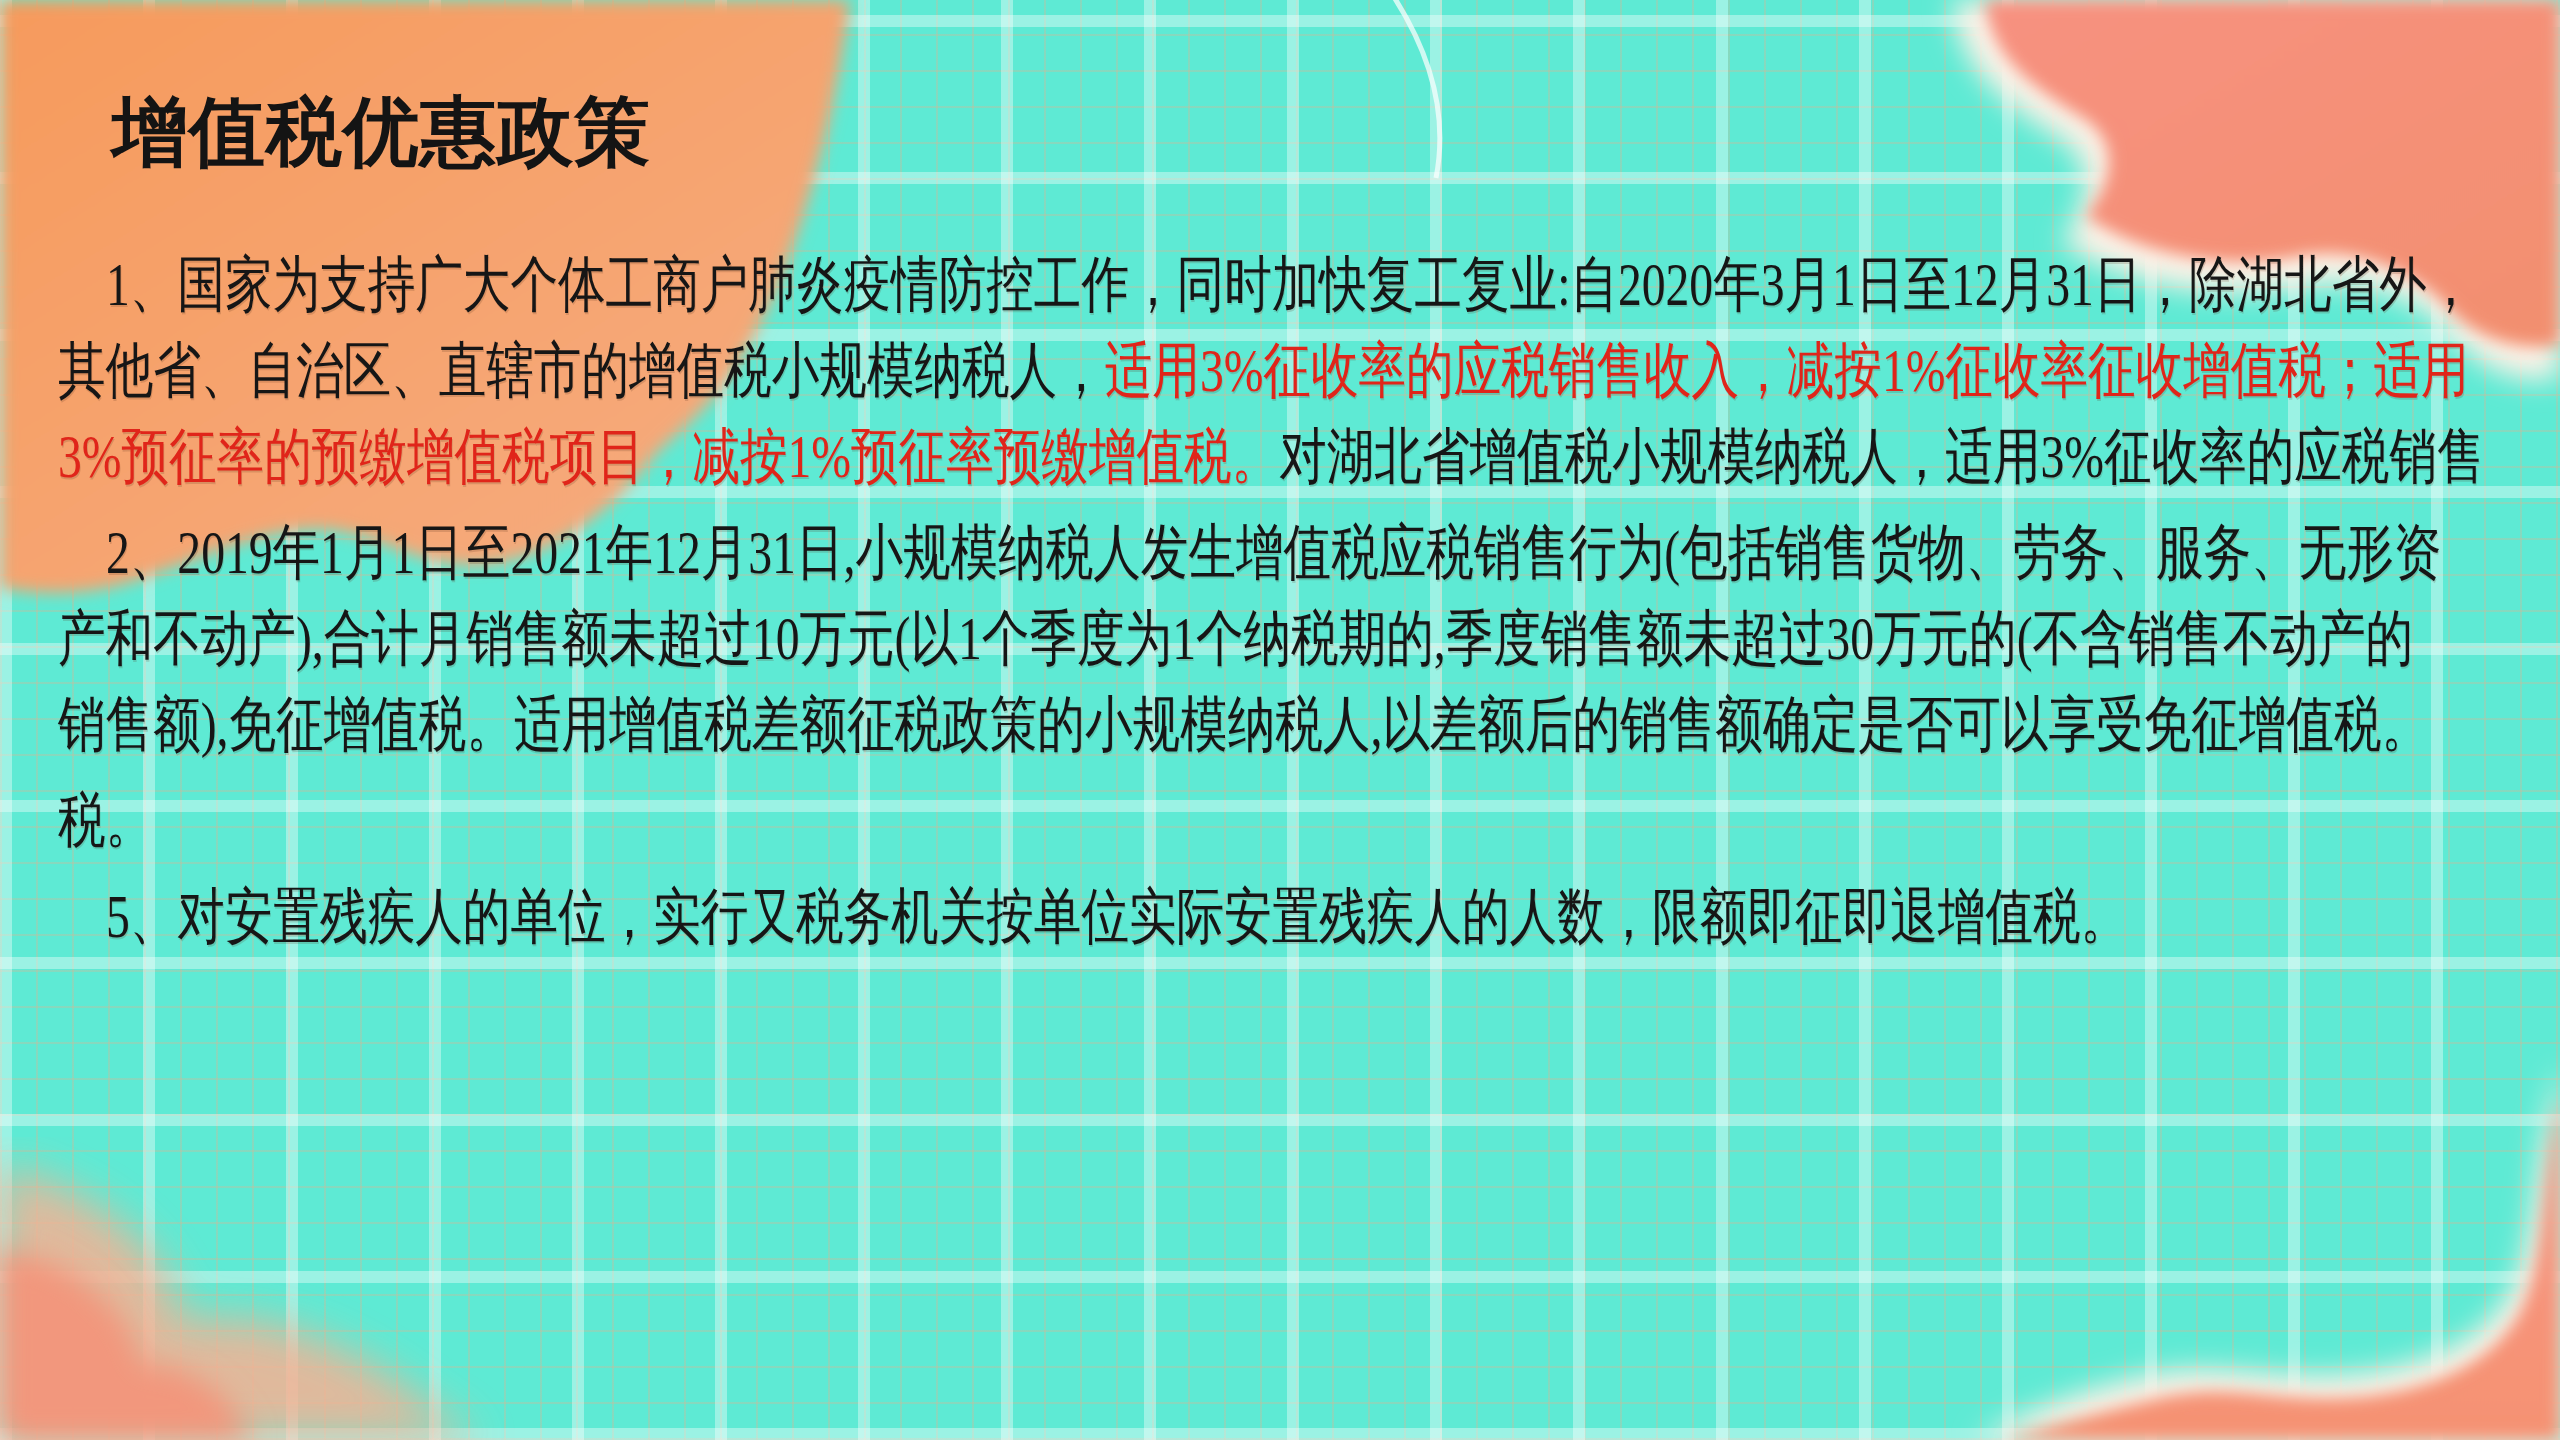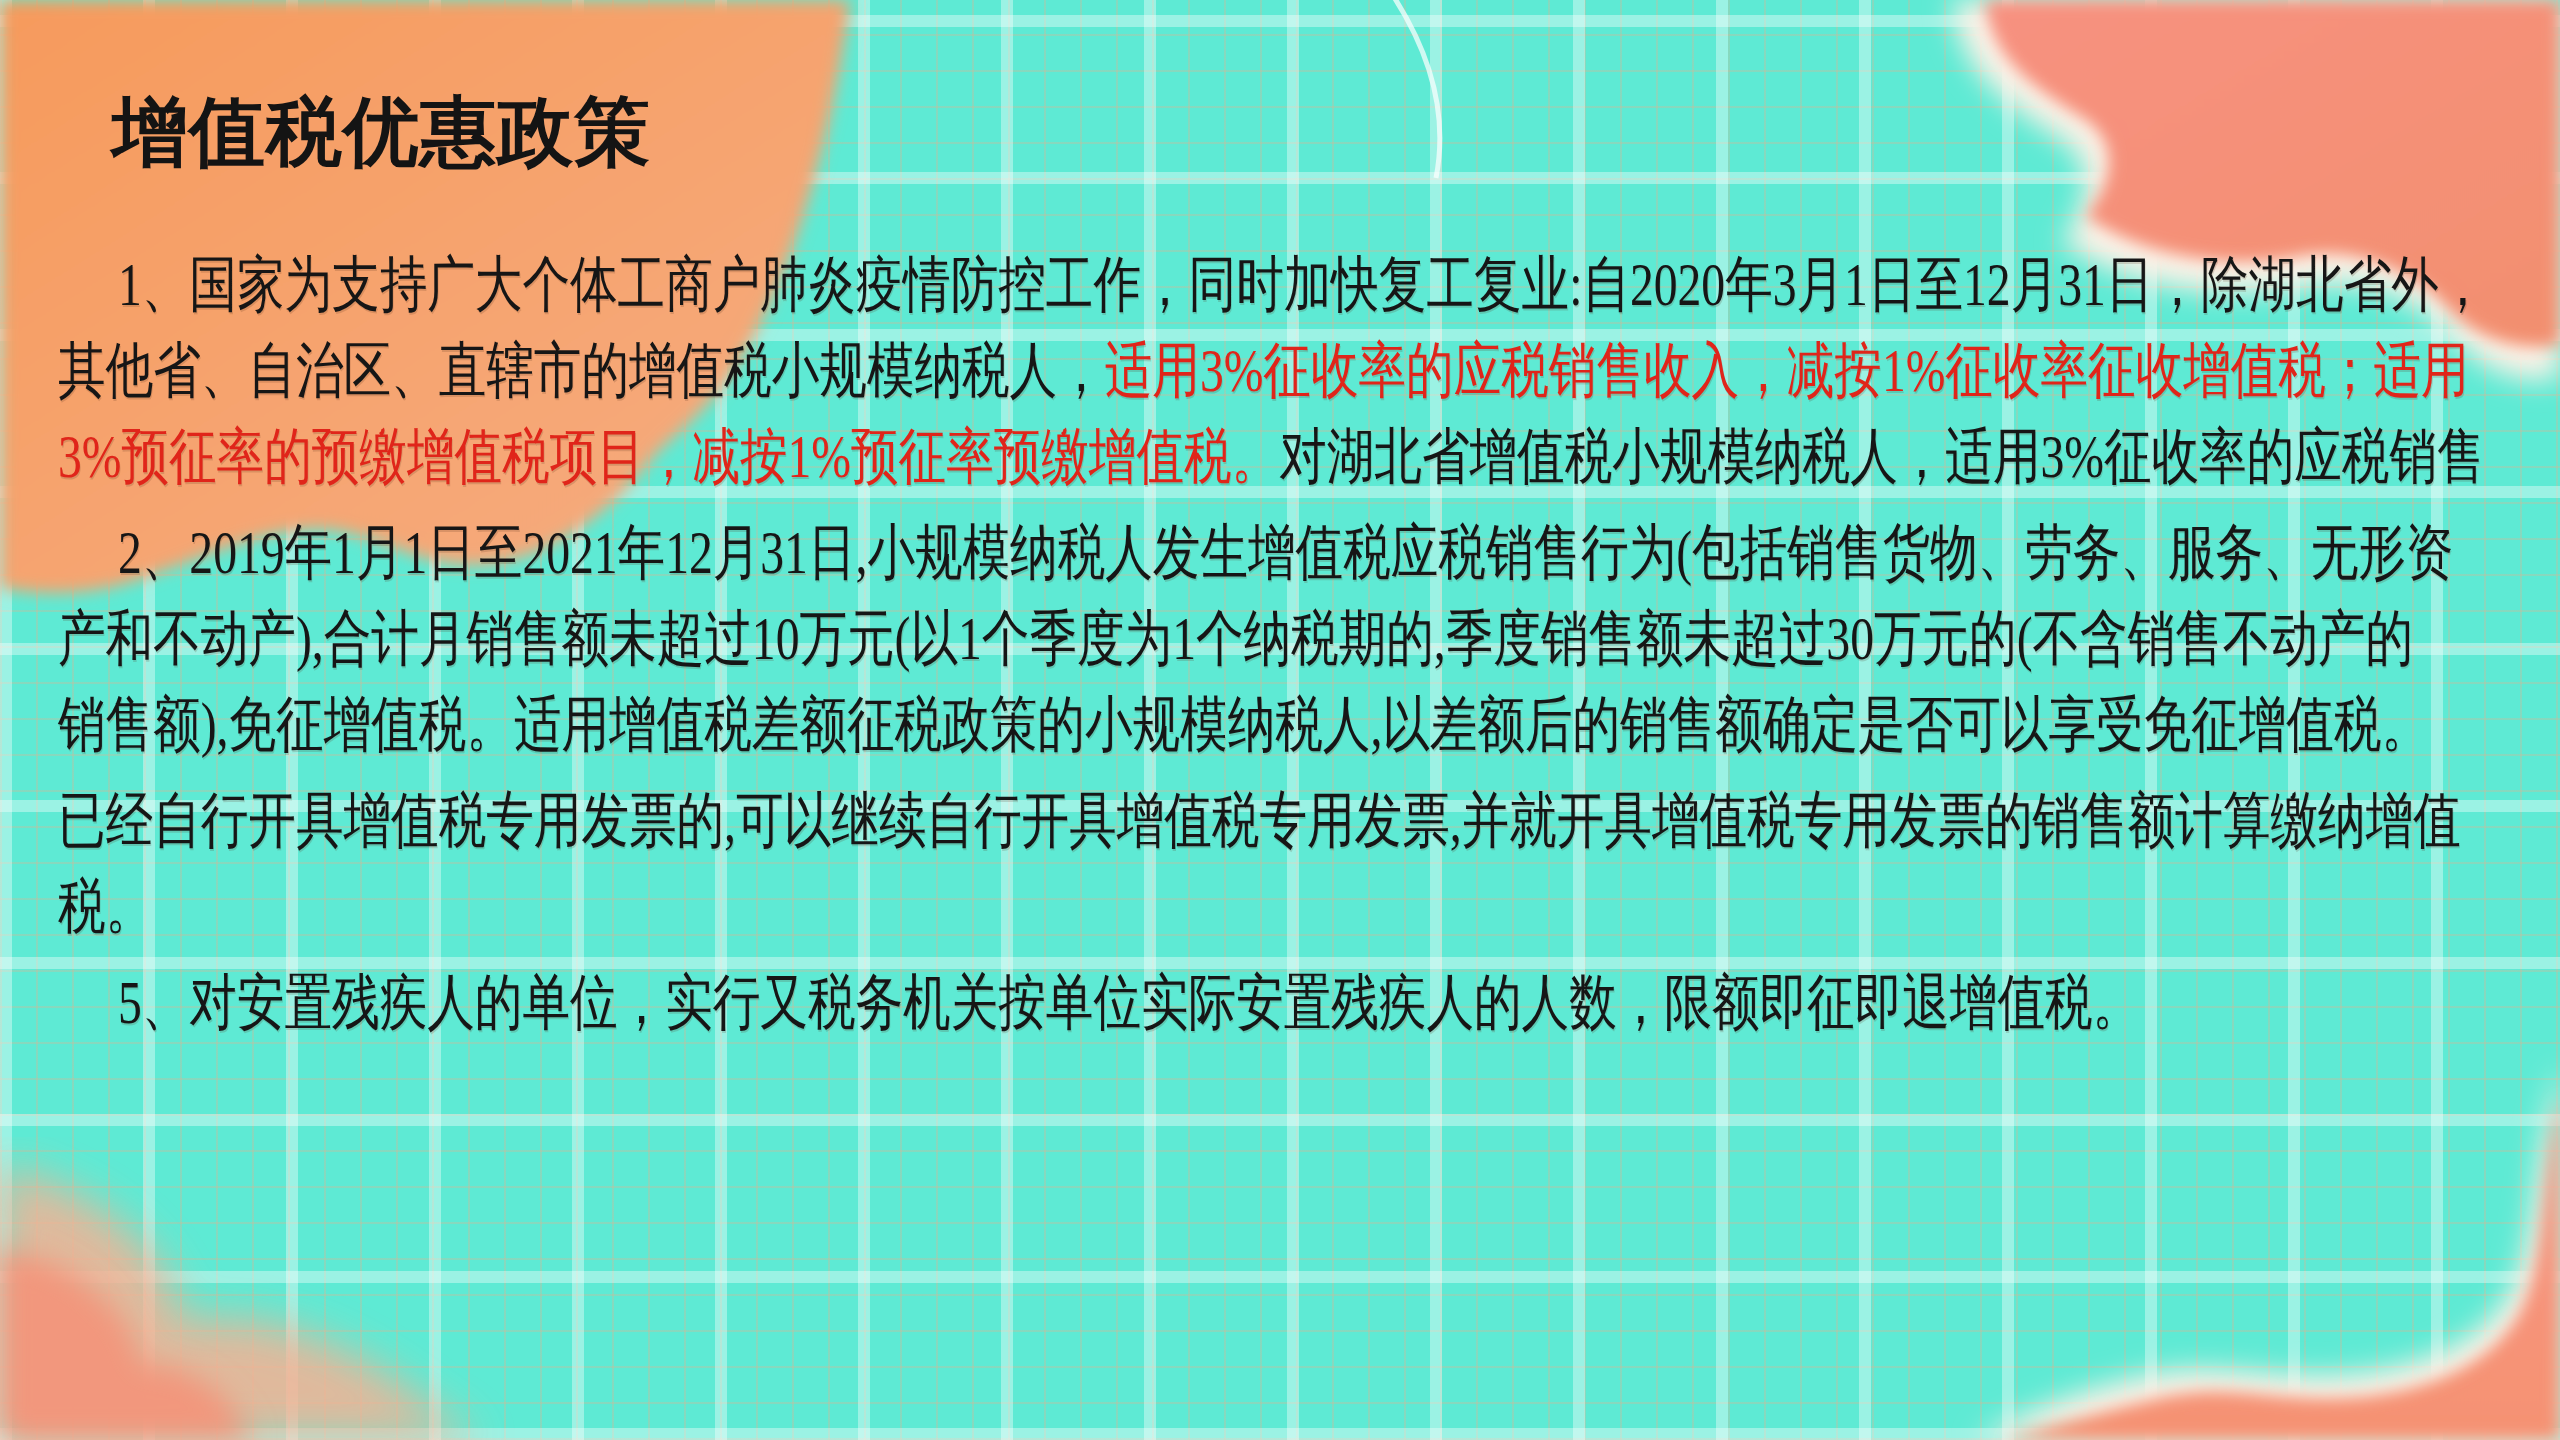--- a/index.html
+++ b/index.html
@@ -24,21 +24,21 @@
     position:absolute;left:112px;top:86px;height:92px;line-height:92px;
     font-size:76px;font-weight:bold;color:#141414;white-space:nowrap;
     letter-spacing:1px;z-index:3;
   }
   #body-text{
     position:absolute;left:58px;top:242px;right:0;z-index:3;color:#161616;
   }
   .para{margin:0;}
   .para + .para{margin-top:10px;}
   .line{height:86px;line-height:86px;white-space:nowrap;}
-  .line.indent{margin-left:60px;}
+  .line.indent{margin-left:48px;}
   .tx{
     display:inline-block;
     font-size:61px;
     transform:scaleX(0.78);
     transform-origin:0 50%;
     text-shadow:1px 2px 0 rgba(90,50,30,0.18);
   }
 </style>
 </head>
 <body>
@@ -103,20 +103,19 @@
         <div class="line"><span class="tx"><span style="color: rgb(224, 37, 26);">3%预征率的预缴增值税项目，减按1%预征率预缴增值税。</span><span>对湖北省增值税小规模纳税人，适用3%征收率的应税销售</span></span></div>
       </div>
       <div class="para">
         <div class="line indent"><span class="tx"><span>2、2019年1月1日至2021年12月31日,小规模纳税人发生增值税应税销售行为(包括销售货物、劳务、服务、无形资</span></span></div>
         <div class="line"><span class="tx"><span>产和不动产),合计月销售额未超过10万元(以1个季度为1个纳税期的,季度销售额未超过30万元的(不含销售不动产的</span></span></div>
         <div class="line"><span class="tx"><span>销售额),免征增值税。适用增值税差额征税政策的小规模纳税人,以差额后的销售额确定是否可以享受免征增值税。</span></span></div>
       </div>
       <div class="para">
       </div>
       <div class="para">
-        <div class="line"><span class="tx"><span>已经自行开具增值税专用发票的,可以继续自行开具增值税专用发票,并就开具增值税专用发票的销售额计算缴纳增值</span></span></div>
         <div class="line"><span class="tx"><span>税。</span></span></div>
       </div>
       <div class="para">
         <div class="line indent"><span class="tx"><span>5、对安置残疾人的单位，实行又税务机关按单位实际安置残疾人的人数，限额即征即退增值税。</span></span></div>
       </div>
     </div>
 </div>
 
 </body></html>

